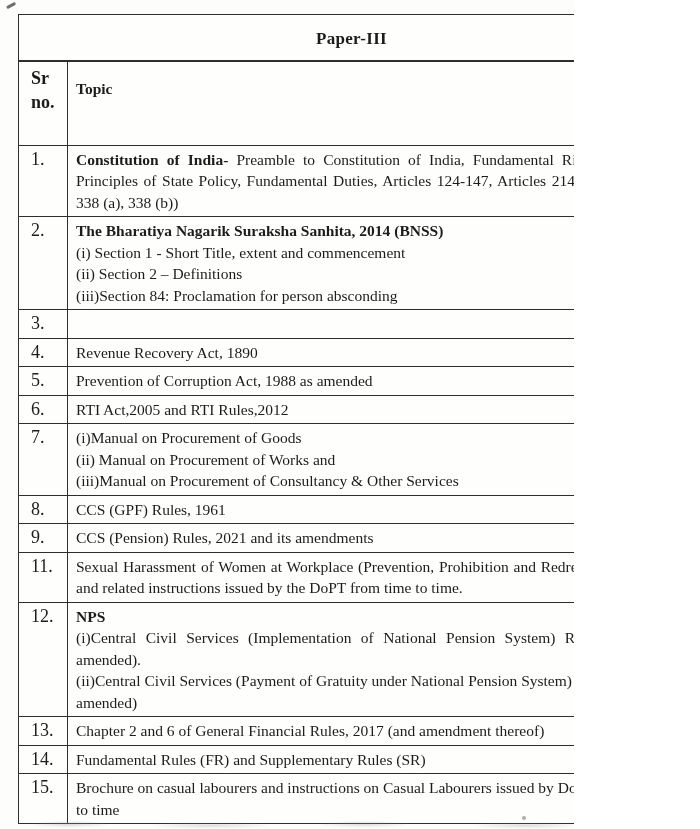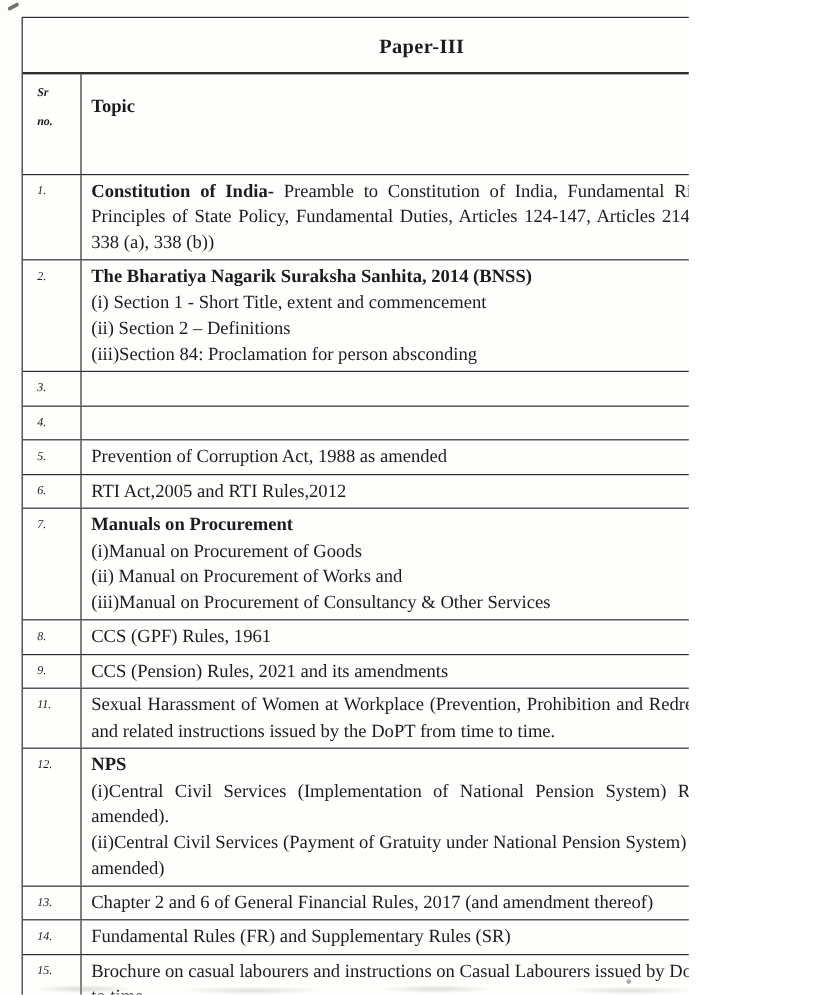--- a/index.html
+++ b/index.html
@@ -30,23 +30,22 @@
   .grid-row {
     display:grid;
     grid-template-columns:49px 1fr;
     border-bottom:1.4px solid #2e2e2e;
   }
   .grid-row:last-child { border-bottom:none; }
   .cell { box-sizing:border-box; }
   .sr-cell {
     border-right:1.4px solid #2e2e2e;
     padding:3px 4px 3px 12px;
-    font-size:10px;
+    font-size:18px;
     line-height:21.5px;
-    font-style:italic;
   }
   .topic-cell {
     padding:3px 12px 3px 8px;
     font-size:15.5px;
     line-height:21.5px;
   }
   .topic-cell p { margin:0; }
   .bold { font-weight:bold; }
   .justify { text-align:justify; }
   .header-row .sr-cell { font-weight:bold; line-height:24px; padding-top:4px; padding-bottom:4px; }
@@ -101,37 +100,39 @@
             <p>(i) Section 1 - Short Title, extent and commencement</p>
             <p>(ii) Section 2 – Definitions</p>
             <p>(iii)Section 84: Proclamation for person absconding</p>
           </div>
         </div>
         <div class="grid-row">
           <div class="cell sr-cell">3.</div>
         </div>
         <div class="grid-row">
           <div class="cell sr-cell">4.</div>
+          <div class="cell topic-cell">
+            <p>Revenue Recovery Act, 1890</p>
+          </div>
         </div>
         <div class="grid-row">
           <div class="cell sr-cell">5.</div>
           <div class="cell topic-cell">
             <p>Prevention of Corruption Act, 1988 as amended</p>
           </div>
         </div>
         <div class="grid-row">
           <div class="cell sr-cell">6.</div>
           <div class="cell topic-cell">
             <p>RTI Act,2005 and RTI Rules,2012</p>
           </div>
         </div>
         <div class="grid-row">
           <div class="cell sr-cell">7.</div>
           <div class="cell topic-cell">
-            <p class="bold">Manuals on Procurement</p>
             <p>(i)Manual on Procurement of Goods</p>
             <p>(ii) Manual on Procurement of Works and</p>
             <p>(iii)Manual on Procurement of Consultancy &amp; Other Services</p>
           </div>
         </div>
         <div class="grid-row">
           <div class="cell sr-cell">8.</div>
           <div class="cell topic-cell">
             <p>CCS (GPF) Rules, 1961</p>
           </div>

